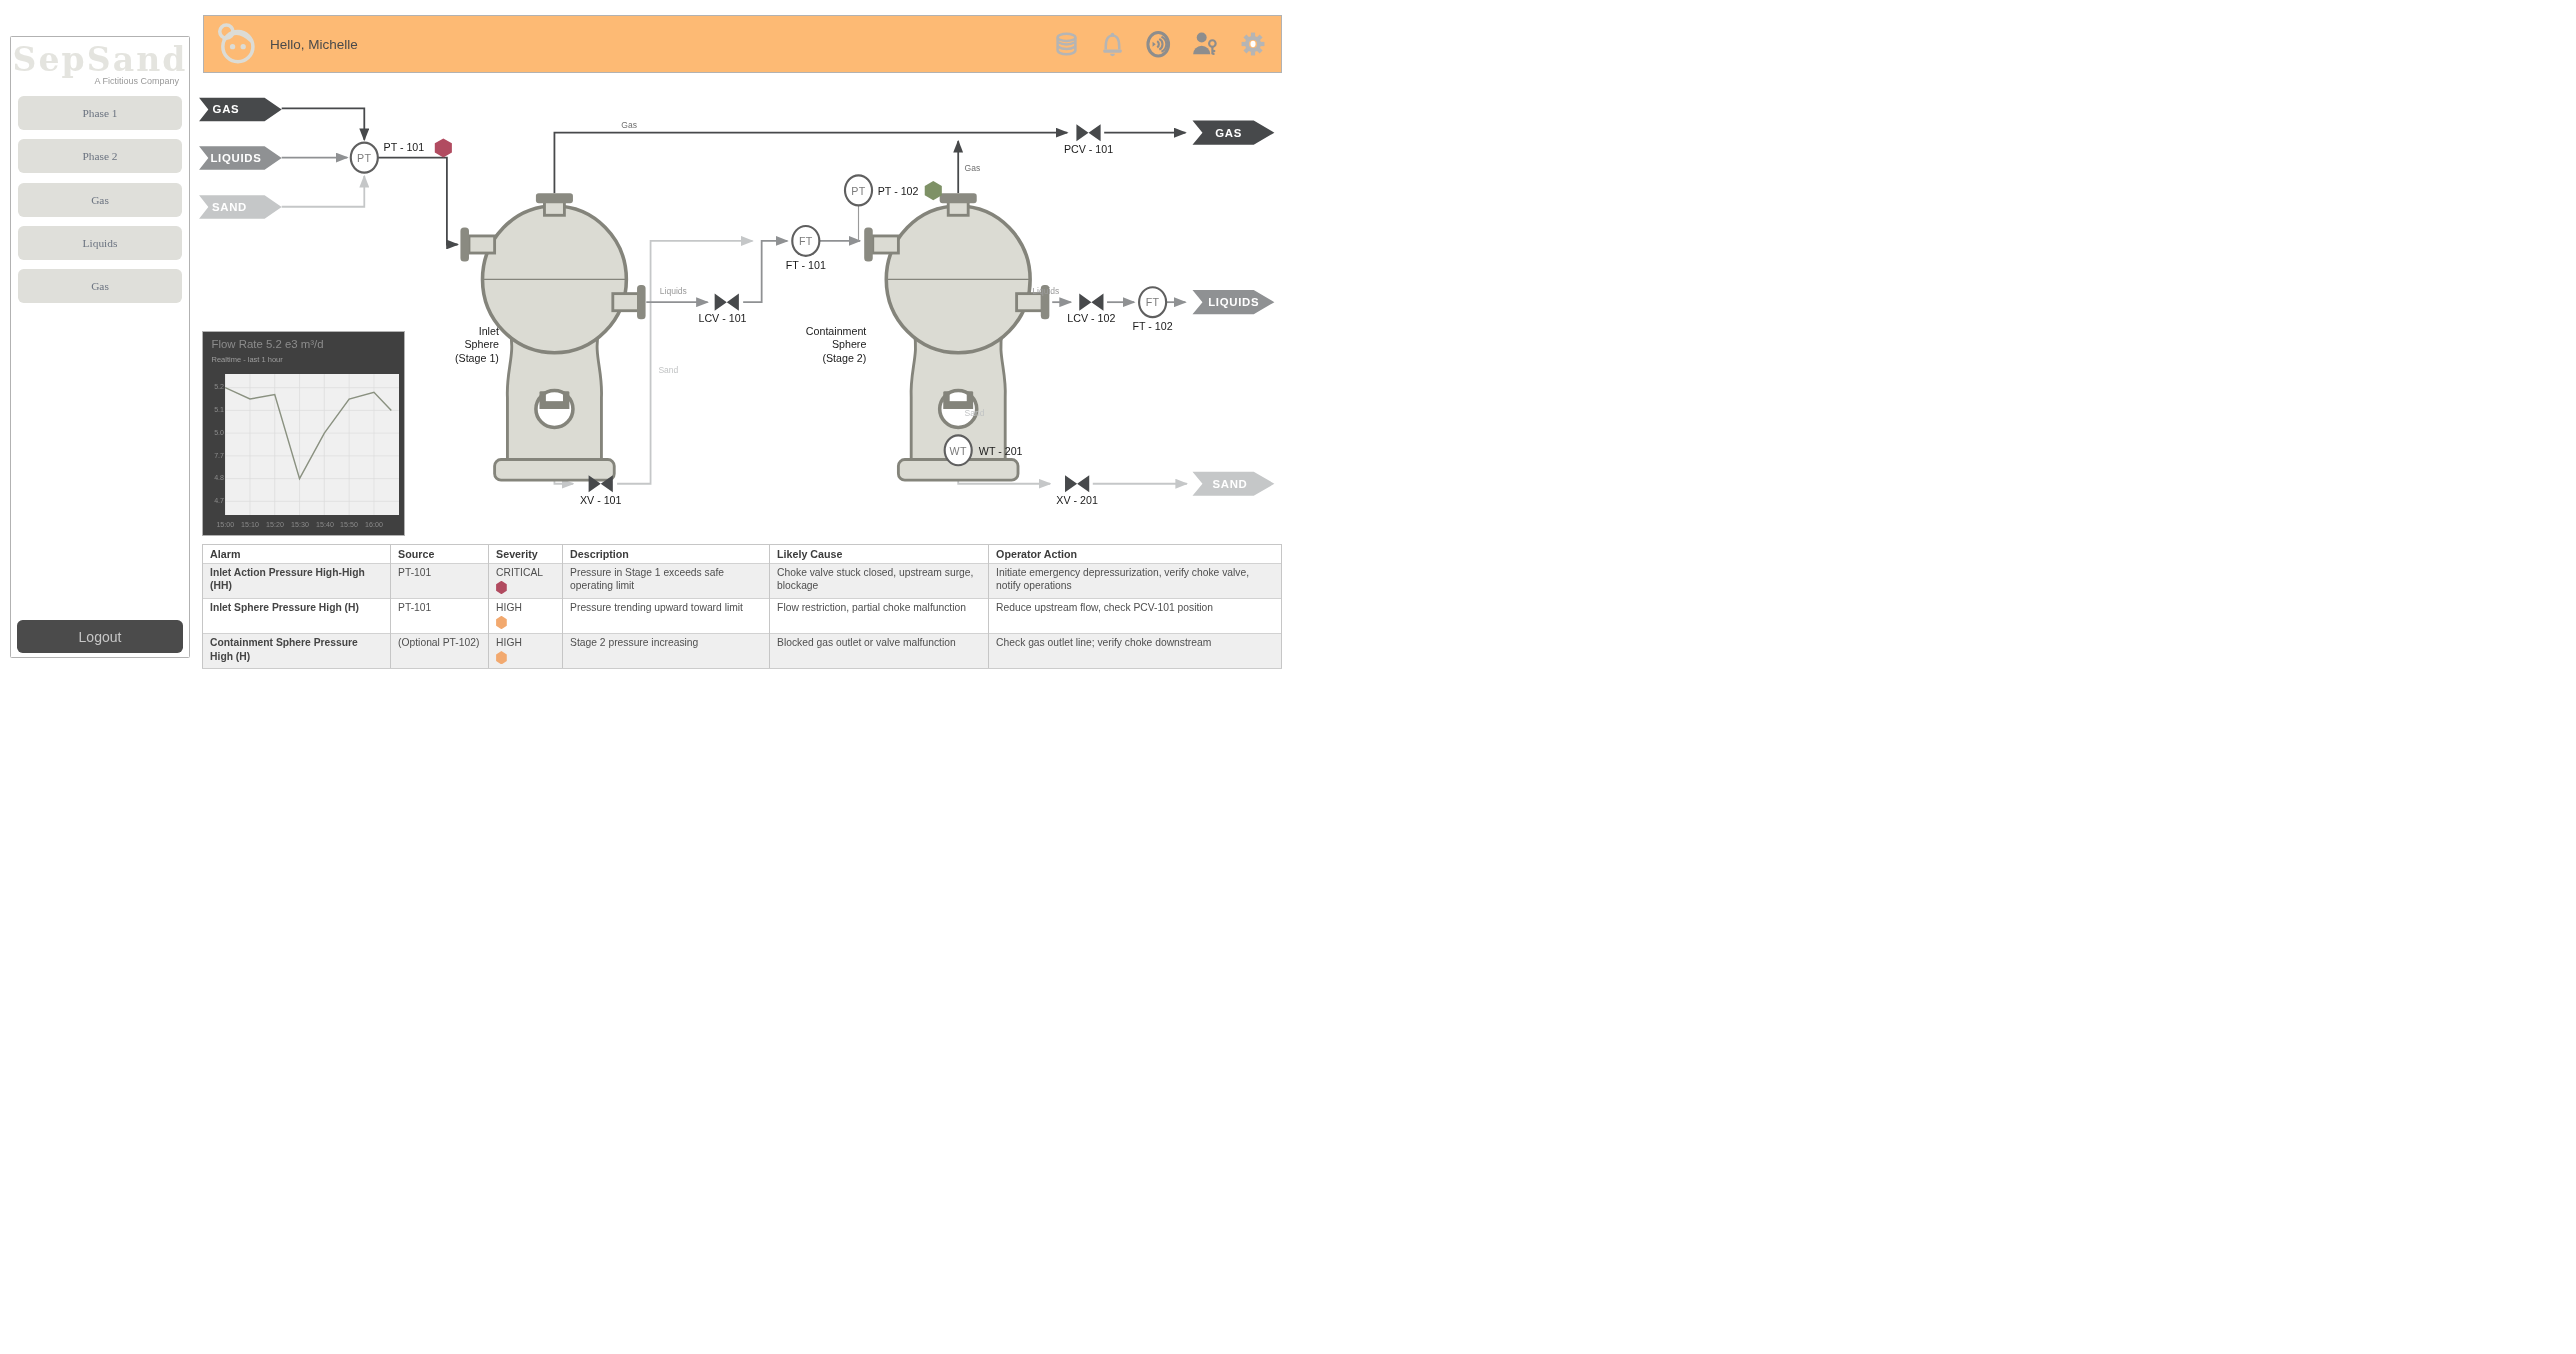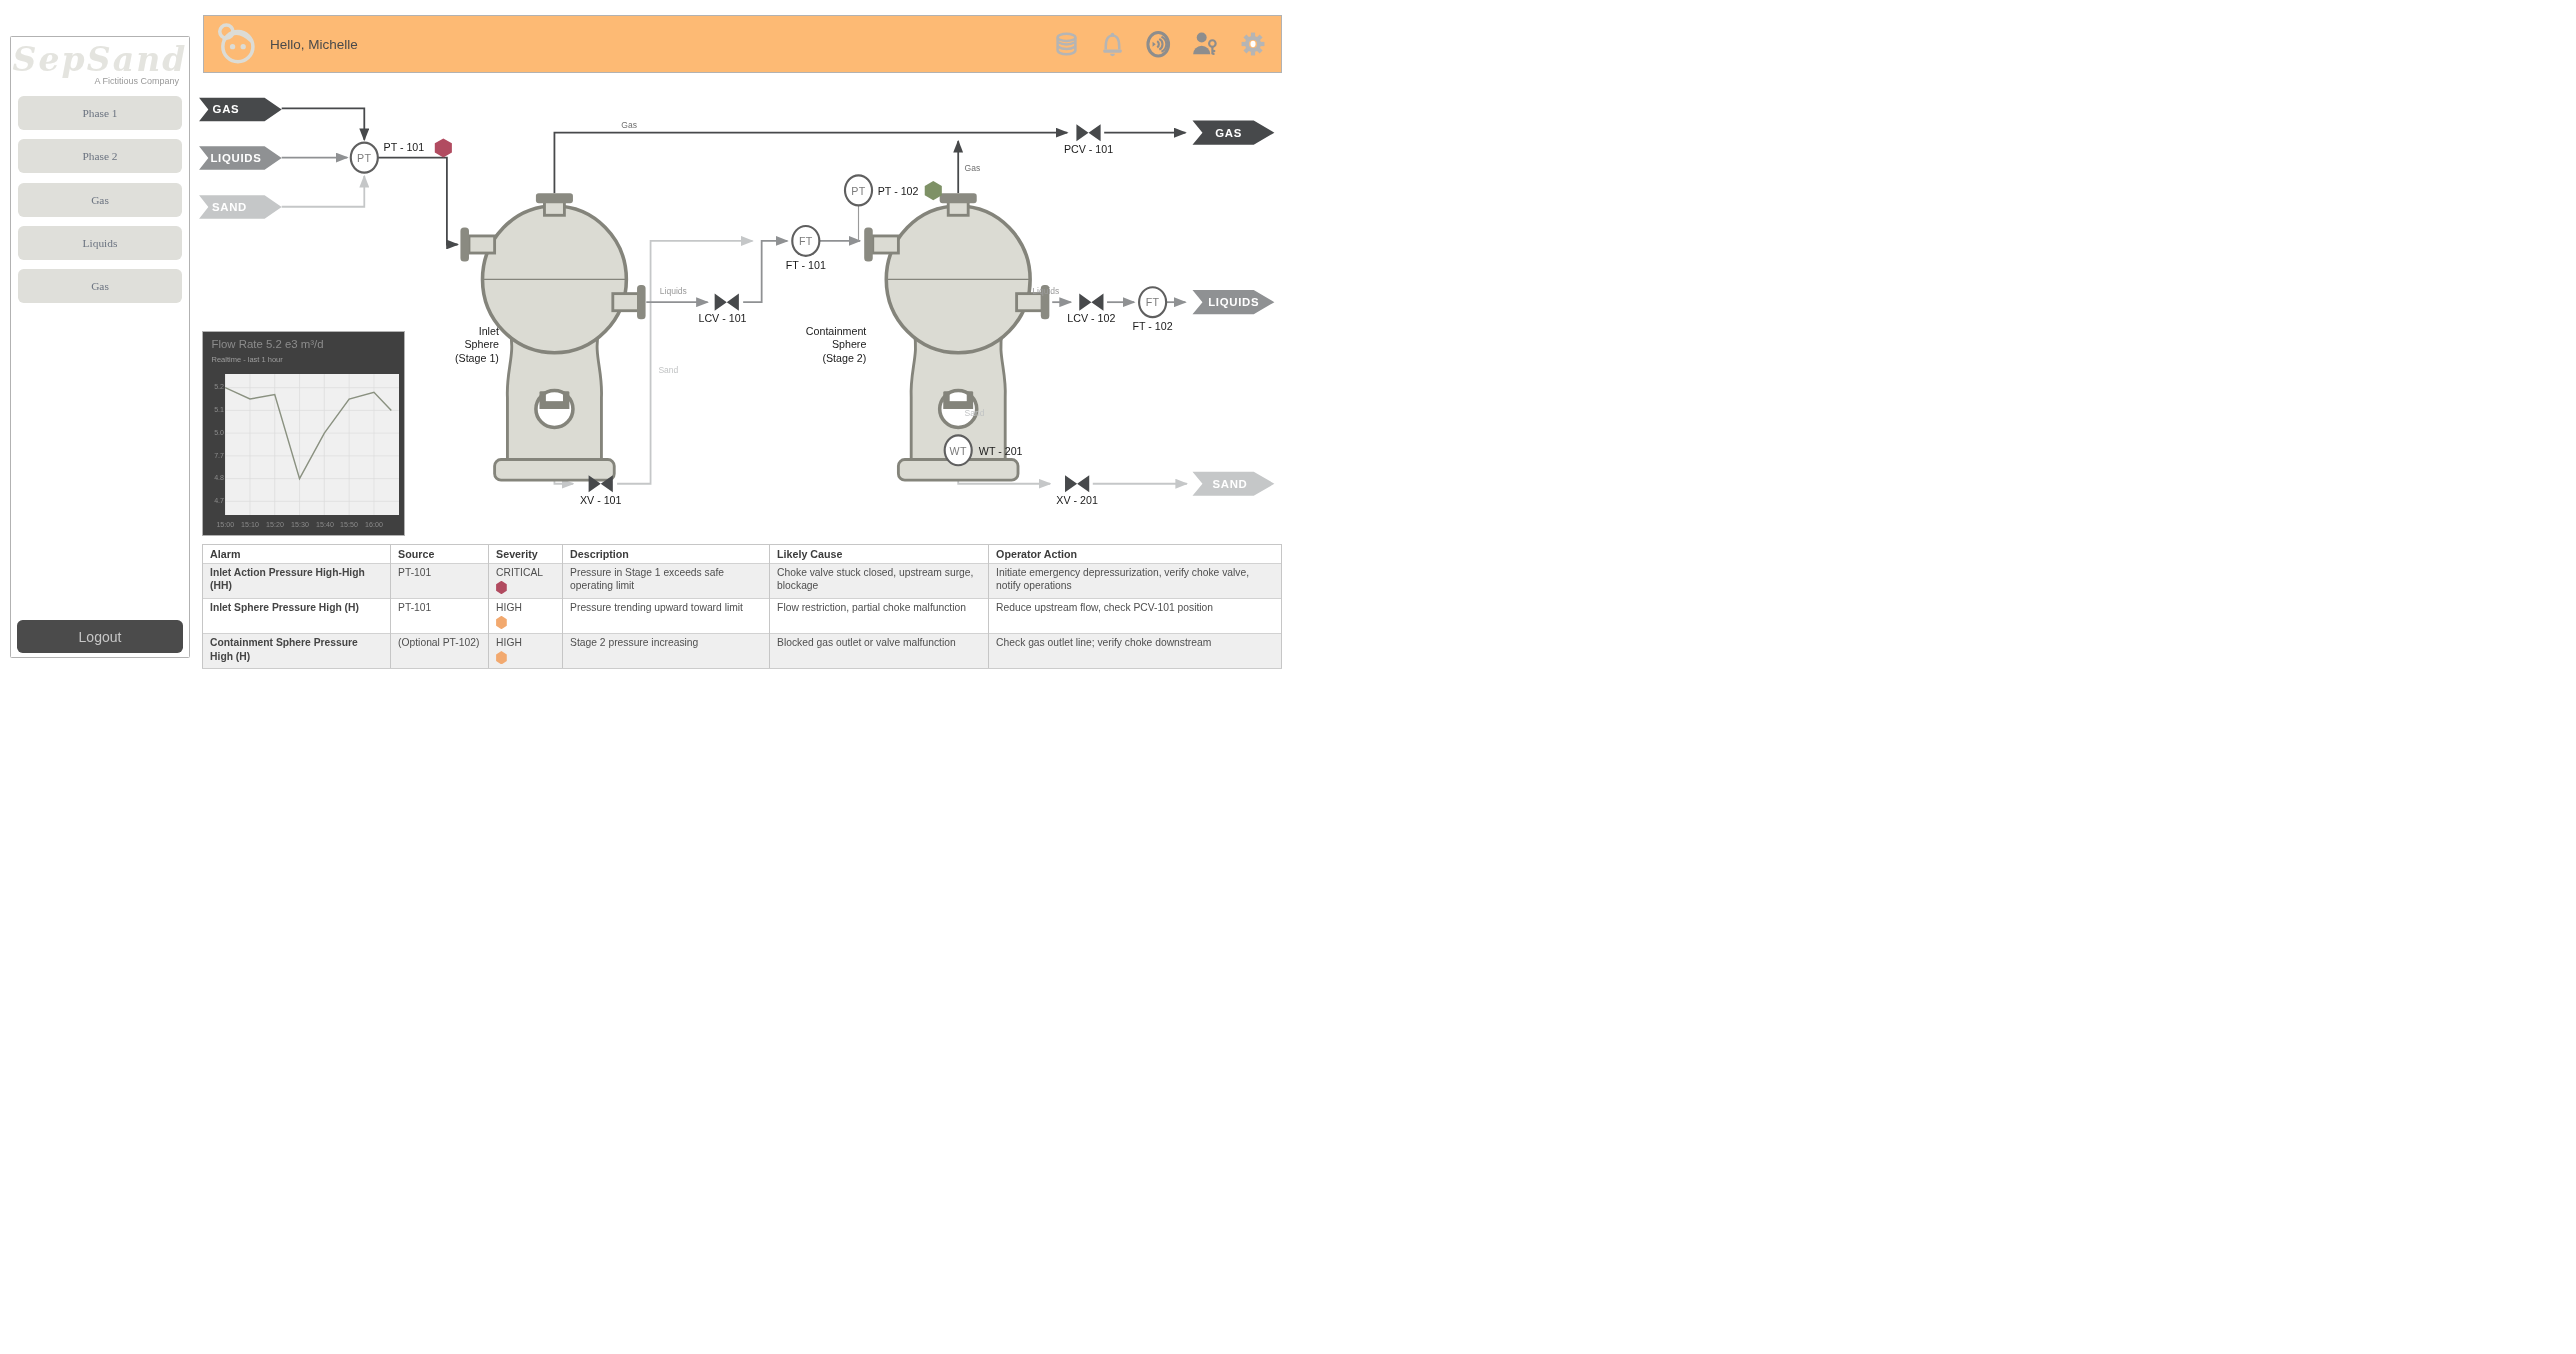--- a/index.html
+++ b/index.html
@@ -2,21 +2,21 @@
 <html style="font-size:11.4px"><head>
 <meta charset="utf-8">
 <style>
   html,body{margin:0;padding:0;background:#fff;}
   .page{position:relative;width:1288px;height:677px;background:#fff;overflow:hidden;
         font-family:"Liberation Sans", sans-serif;color:#444;}
 
   
   .sidebar{position:absolute;left:10px;top:36px;width:180px;height:622px;
            border:0.7px solid #b2b2b2;background:#fff;border-radius:1.4px;box-sizing:border-box;}
-  .logo{margin-top:5.7px;text-align:center;font-family:"DejaVu Serif",serif;font-style:italic;
+  .logo{margin-top:5.7px;text-align:center;font-family:"DejaVu Serif",serif;
         font-weight:bold;font-size:33px;letter-spacing:2.1px;color:#e4e4df;line-height:1.05;}
   .tagline{text-align:right;padding-right:10px;font-size:9px;color:#999;margin-top:-1.4px;}
   .nav{margin-top:10px;}
   .navbtn{margin:0 7.1px 9.3px 7.1px;height:34px;border-radius:5.7px;background:#dfdfda;
           display:flex;align-items:center;justify-content:center;font-size:11.4px;color:#6b7380;cursor:pointer;font-family:Liberation Serif, serif;}
   .logout{position:absolute;left:6.4px;right:6.4px;bottom:3.6px;height:33px;border-radius:5.7px;
           background:#4b4b4b;color:#c6c6c6;display:flex;align-items:center;justify-content:center;
           font-size:14px;cursor:pointer;}
 
   

